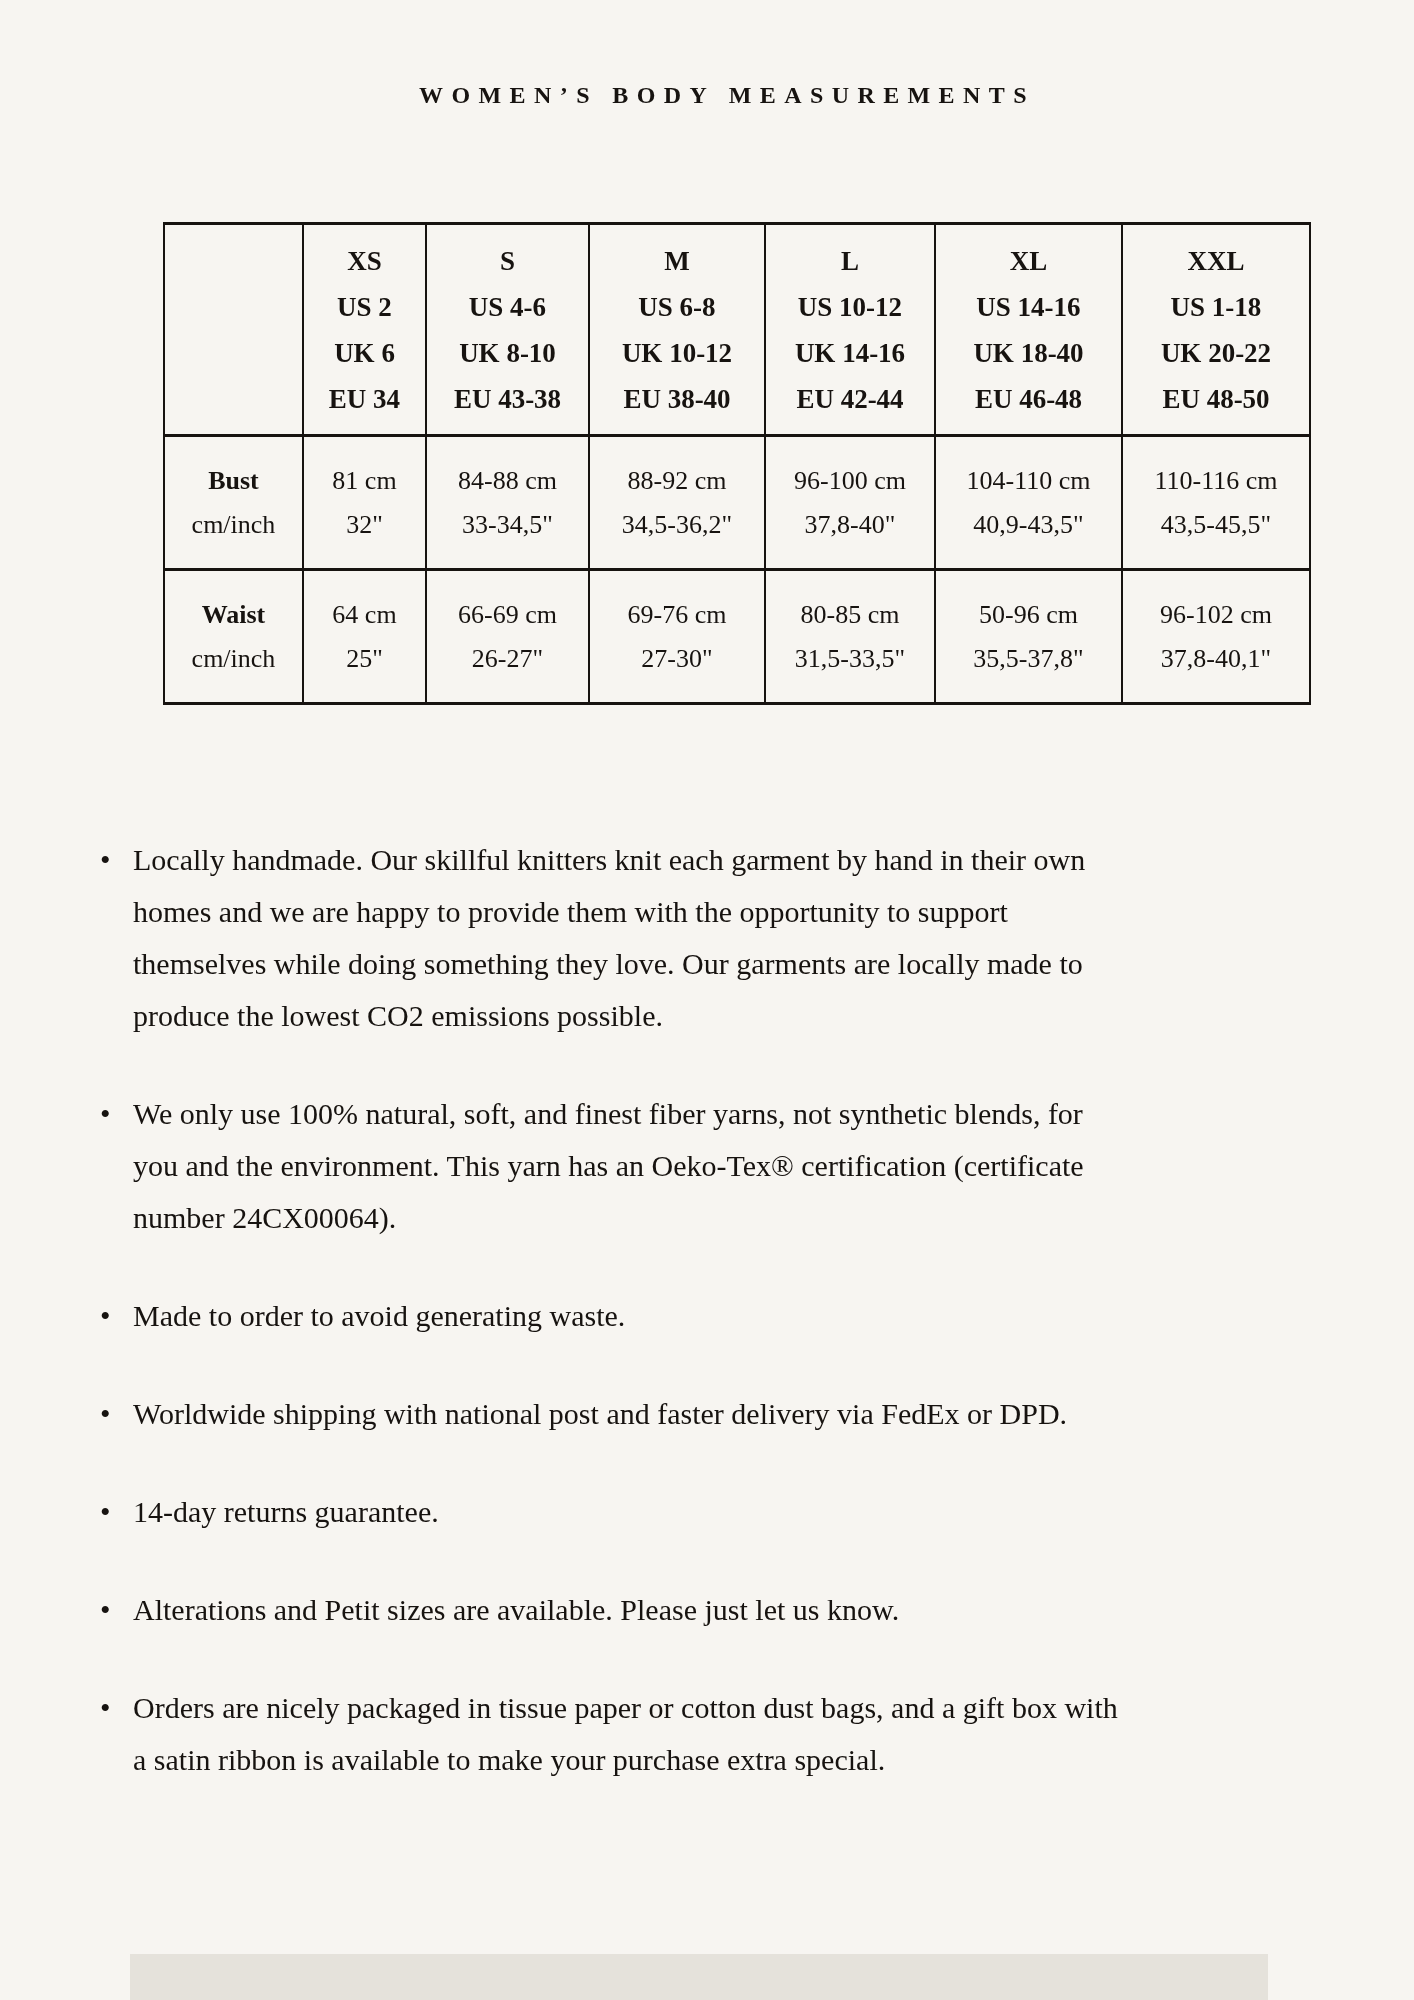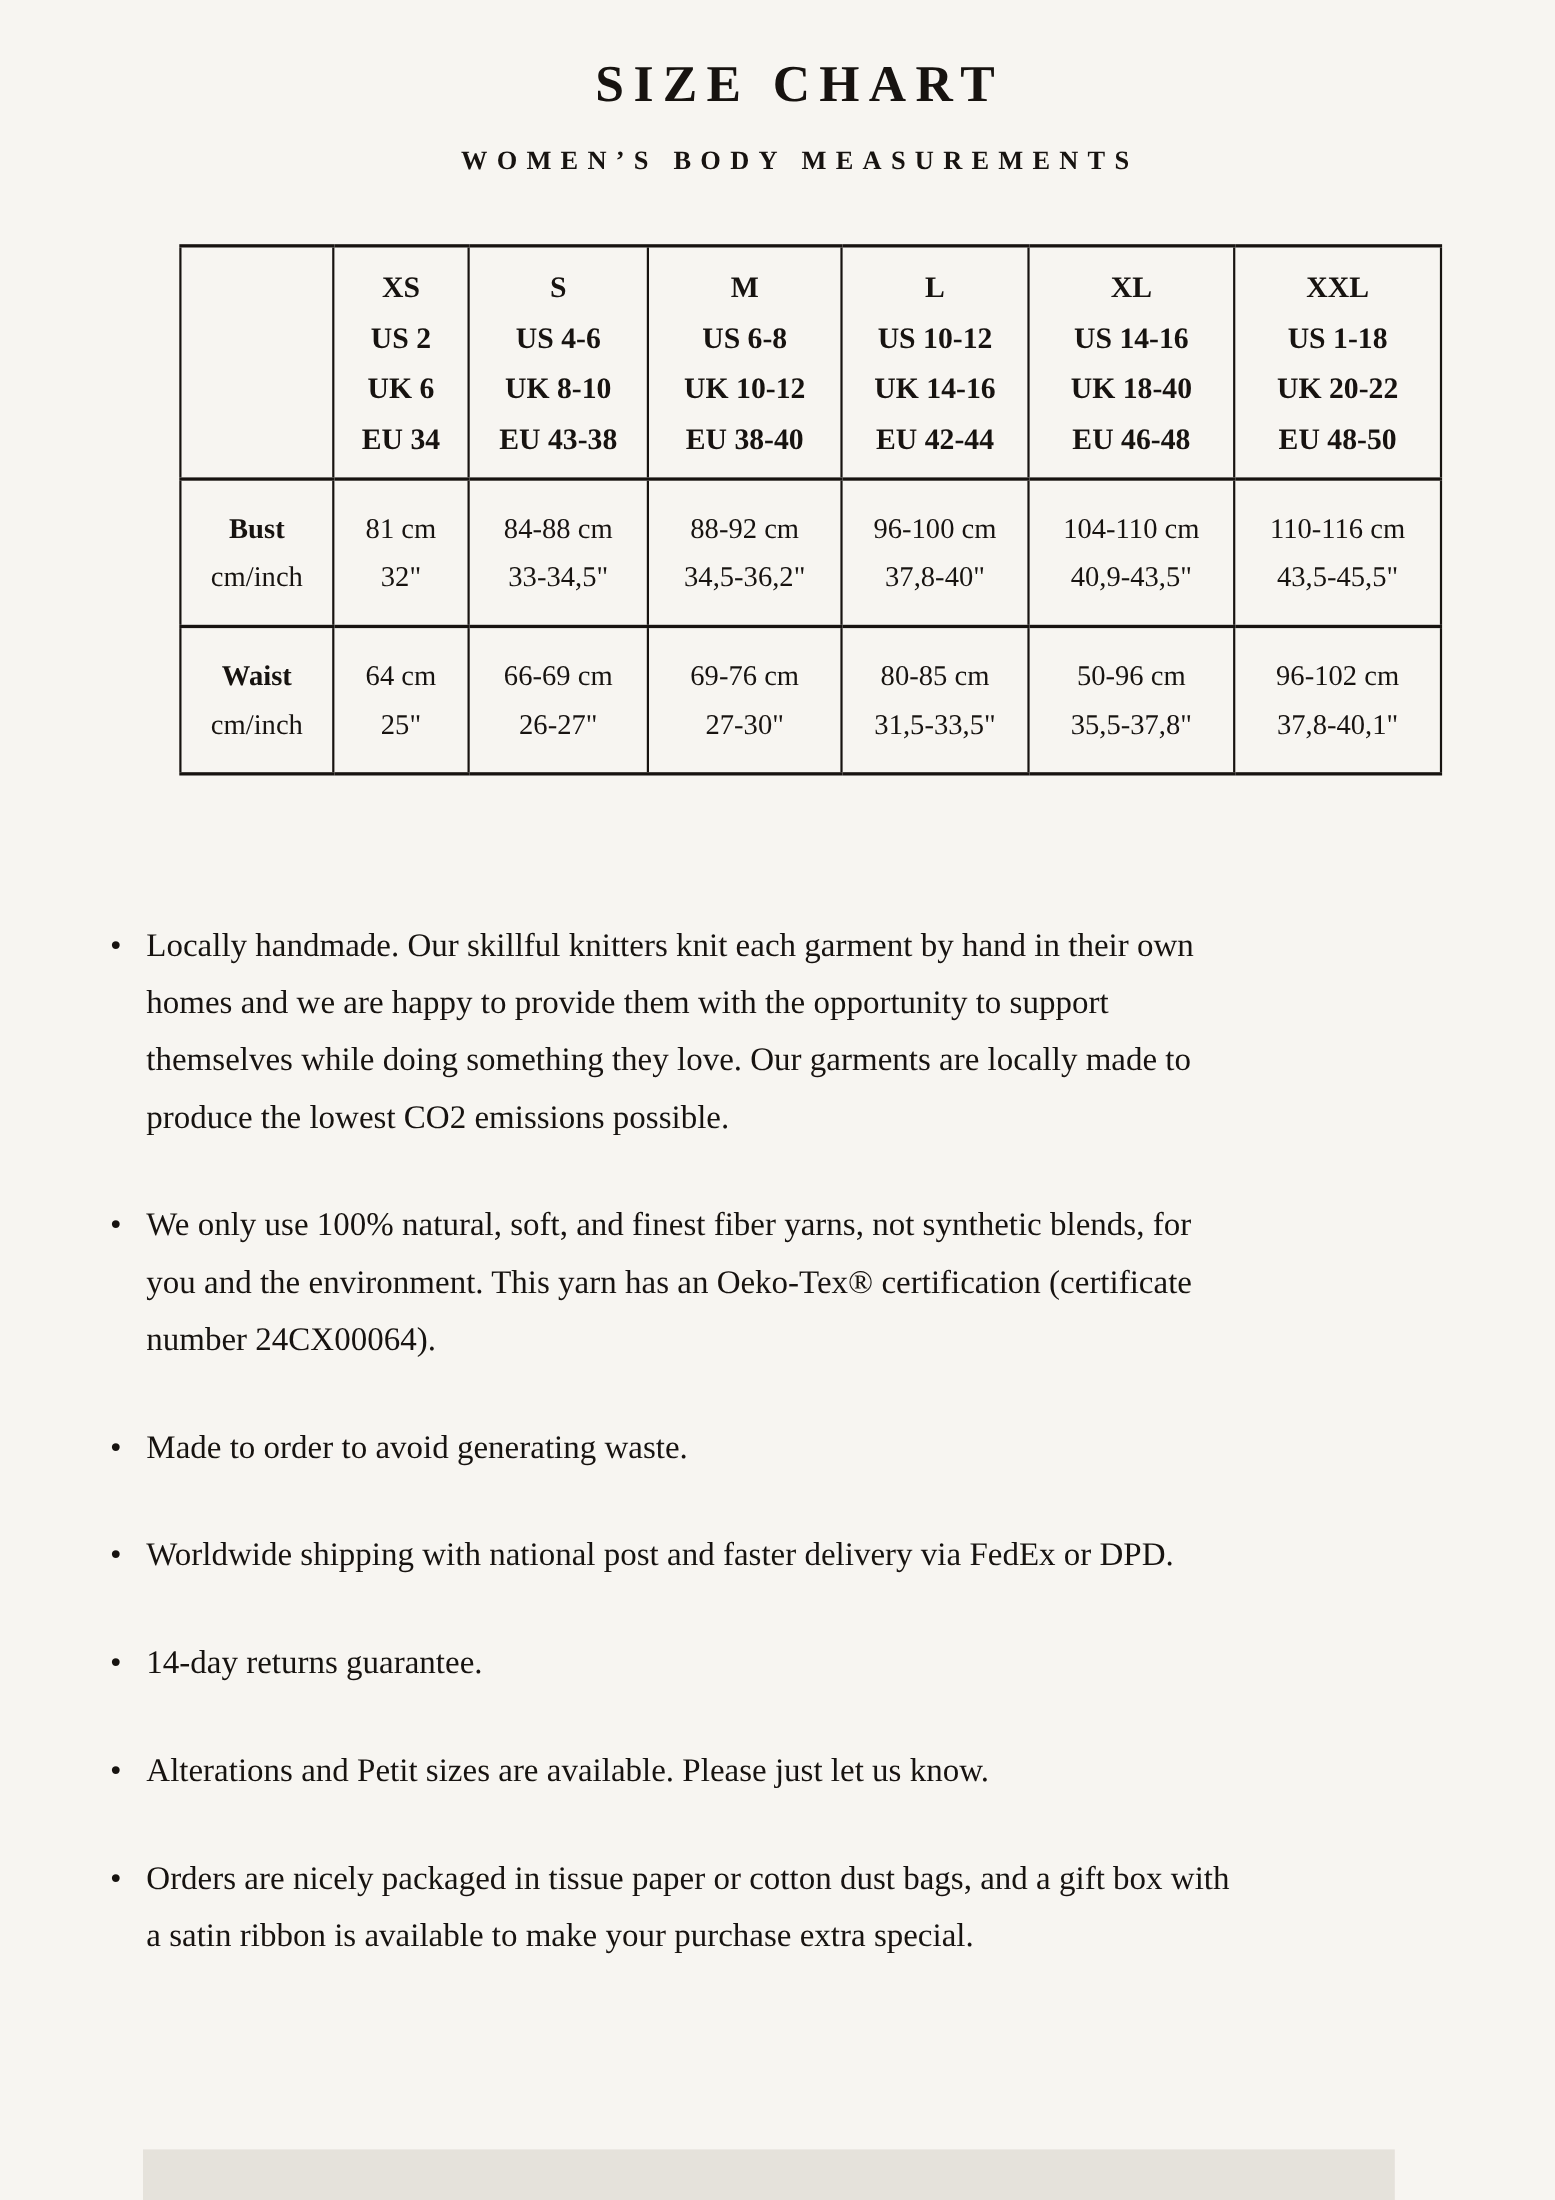--- a/index.html
+++ b/index.html
@@ -122,21 +122,20 @@
     width:1138px; height:46px;
     background:#e5e2db;
   }
 </style>
 </head>
 <body>
 
 <div class="page">
 
   <div class="doc-header">
-    <div class="doc-title">SIZE CHART</div>
     <div class="doc-subtitle">WOMEN’S BODY MEASUREMENTS</div>
   </div>
 
   <table class="size-table">
     <colgroup>
       <col style="width:139px">
         <col style="width:123px">
         <col style="width:163px">
       <col style="width:176px">
         <col style="width:170px">

